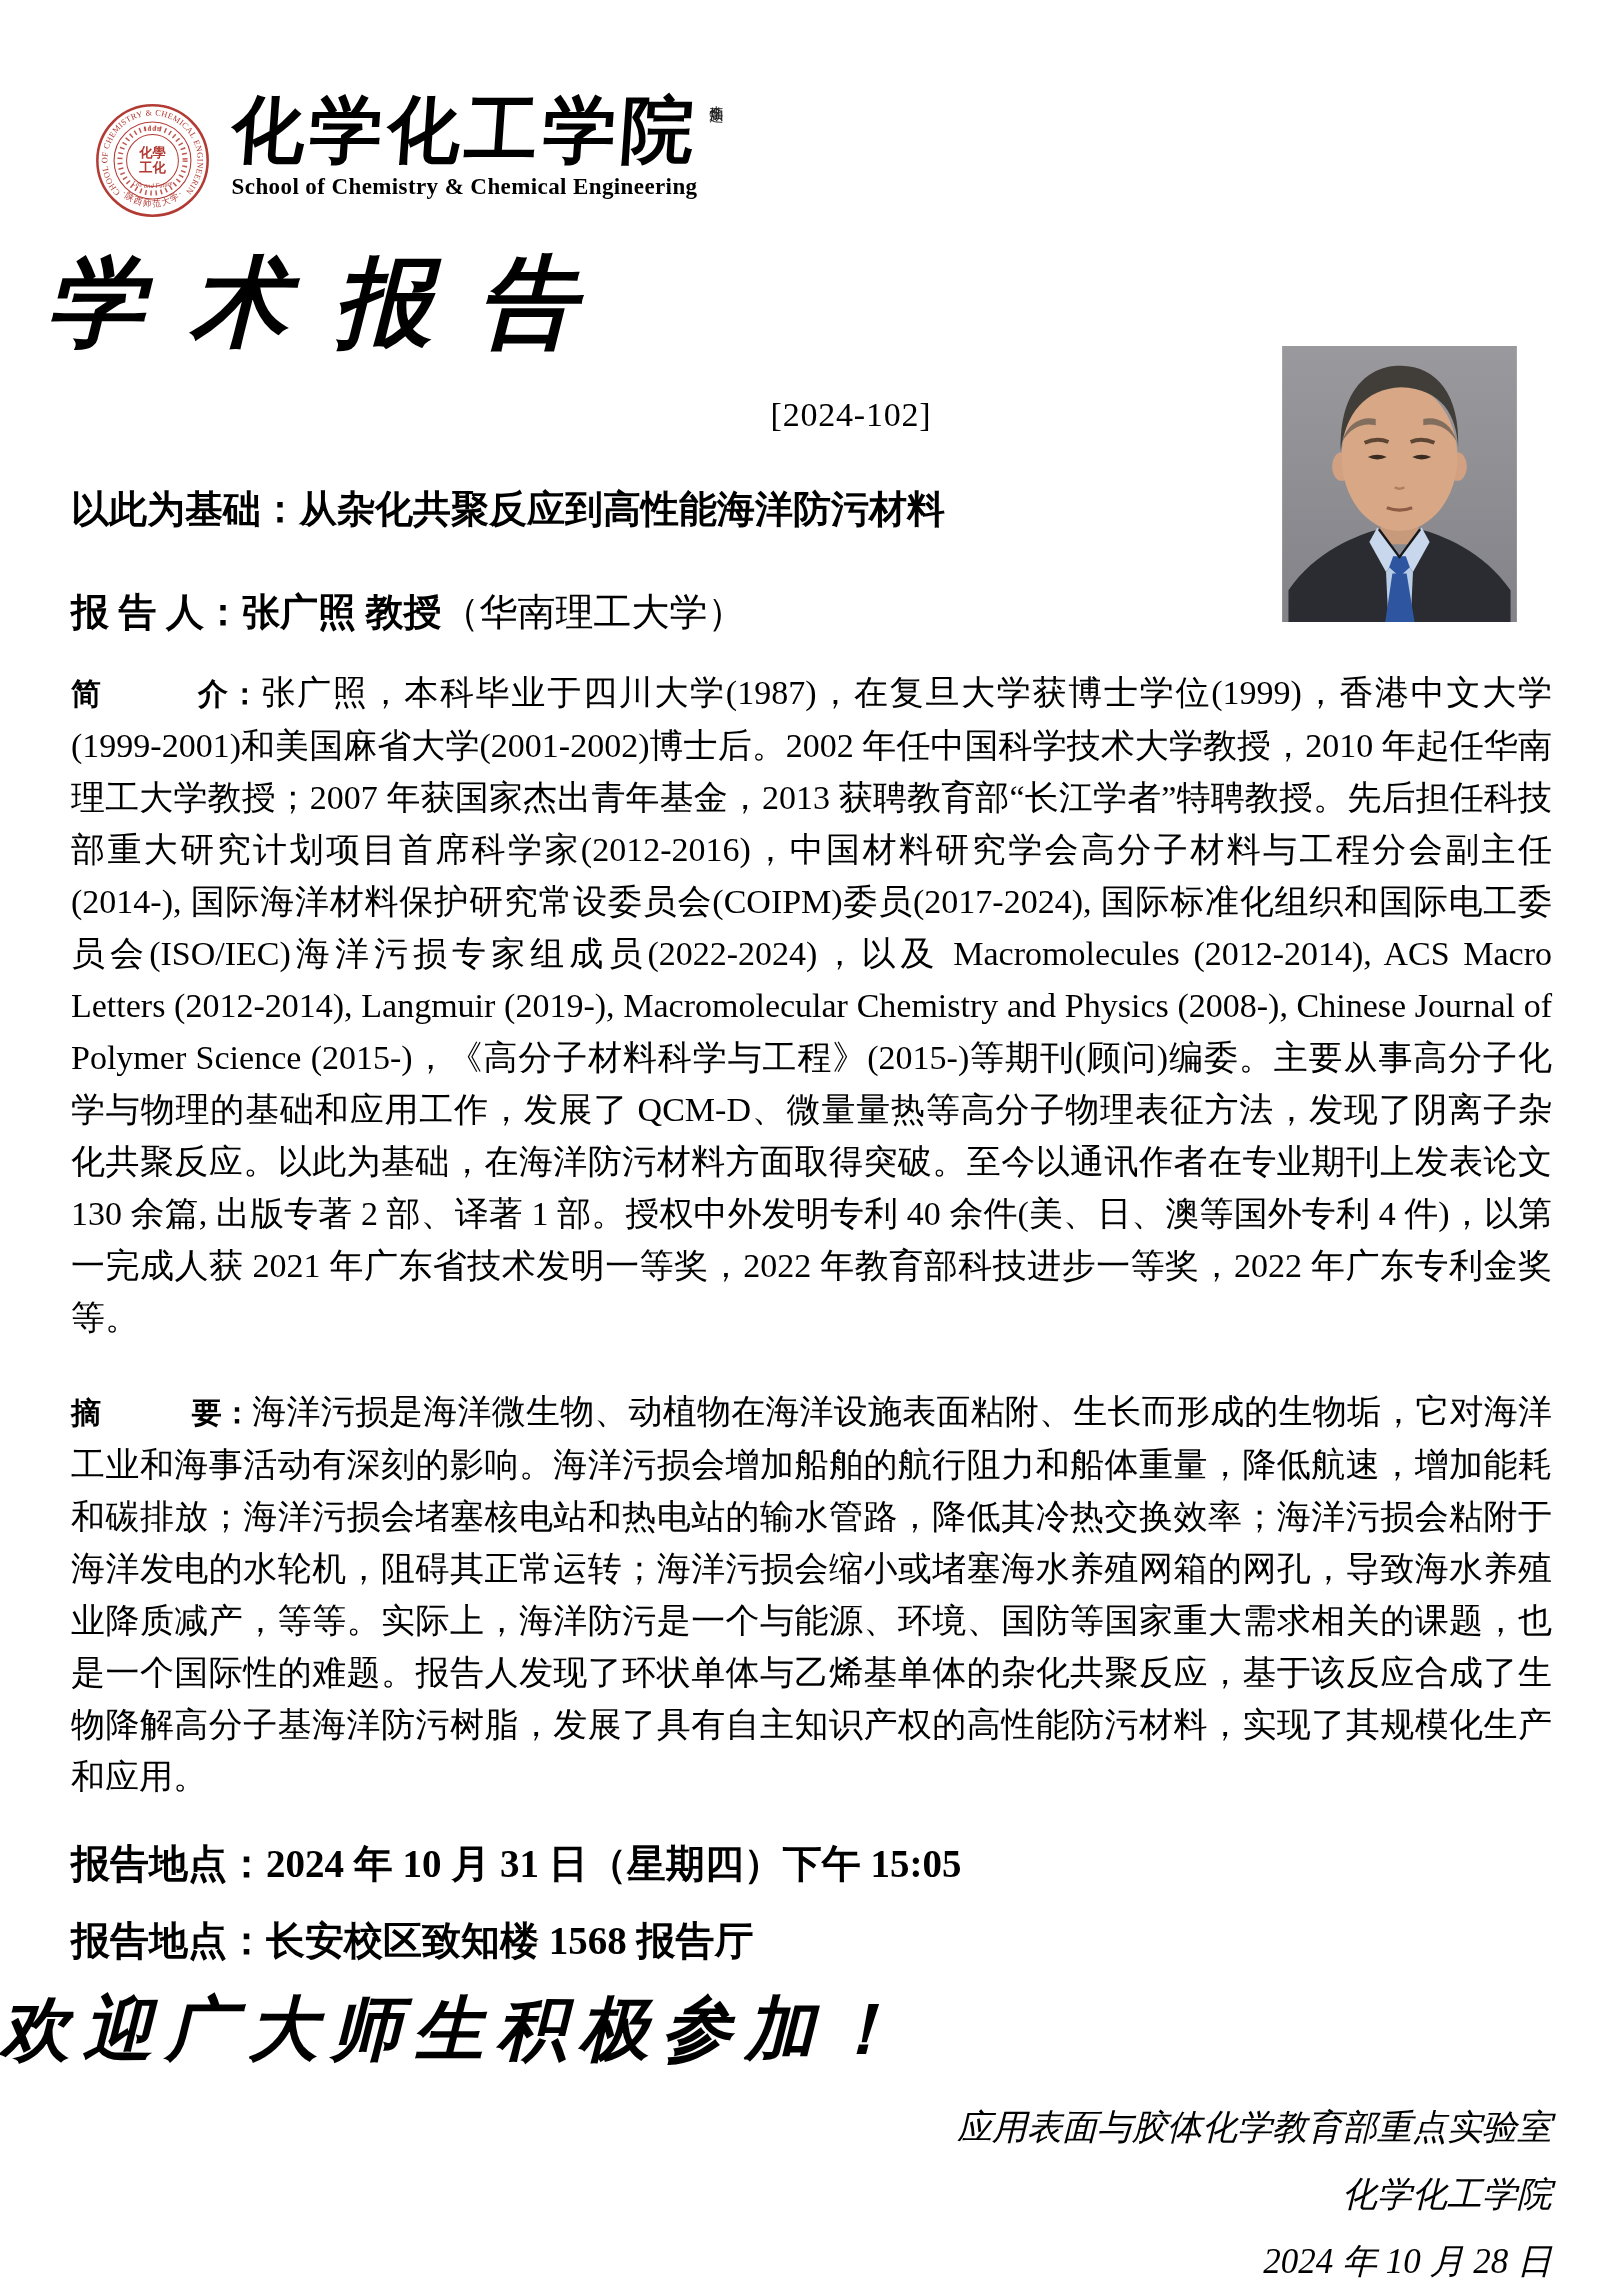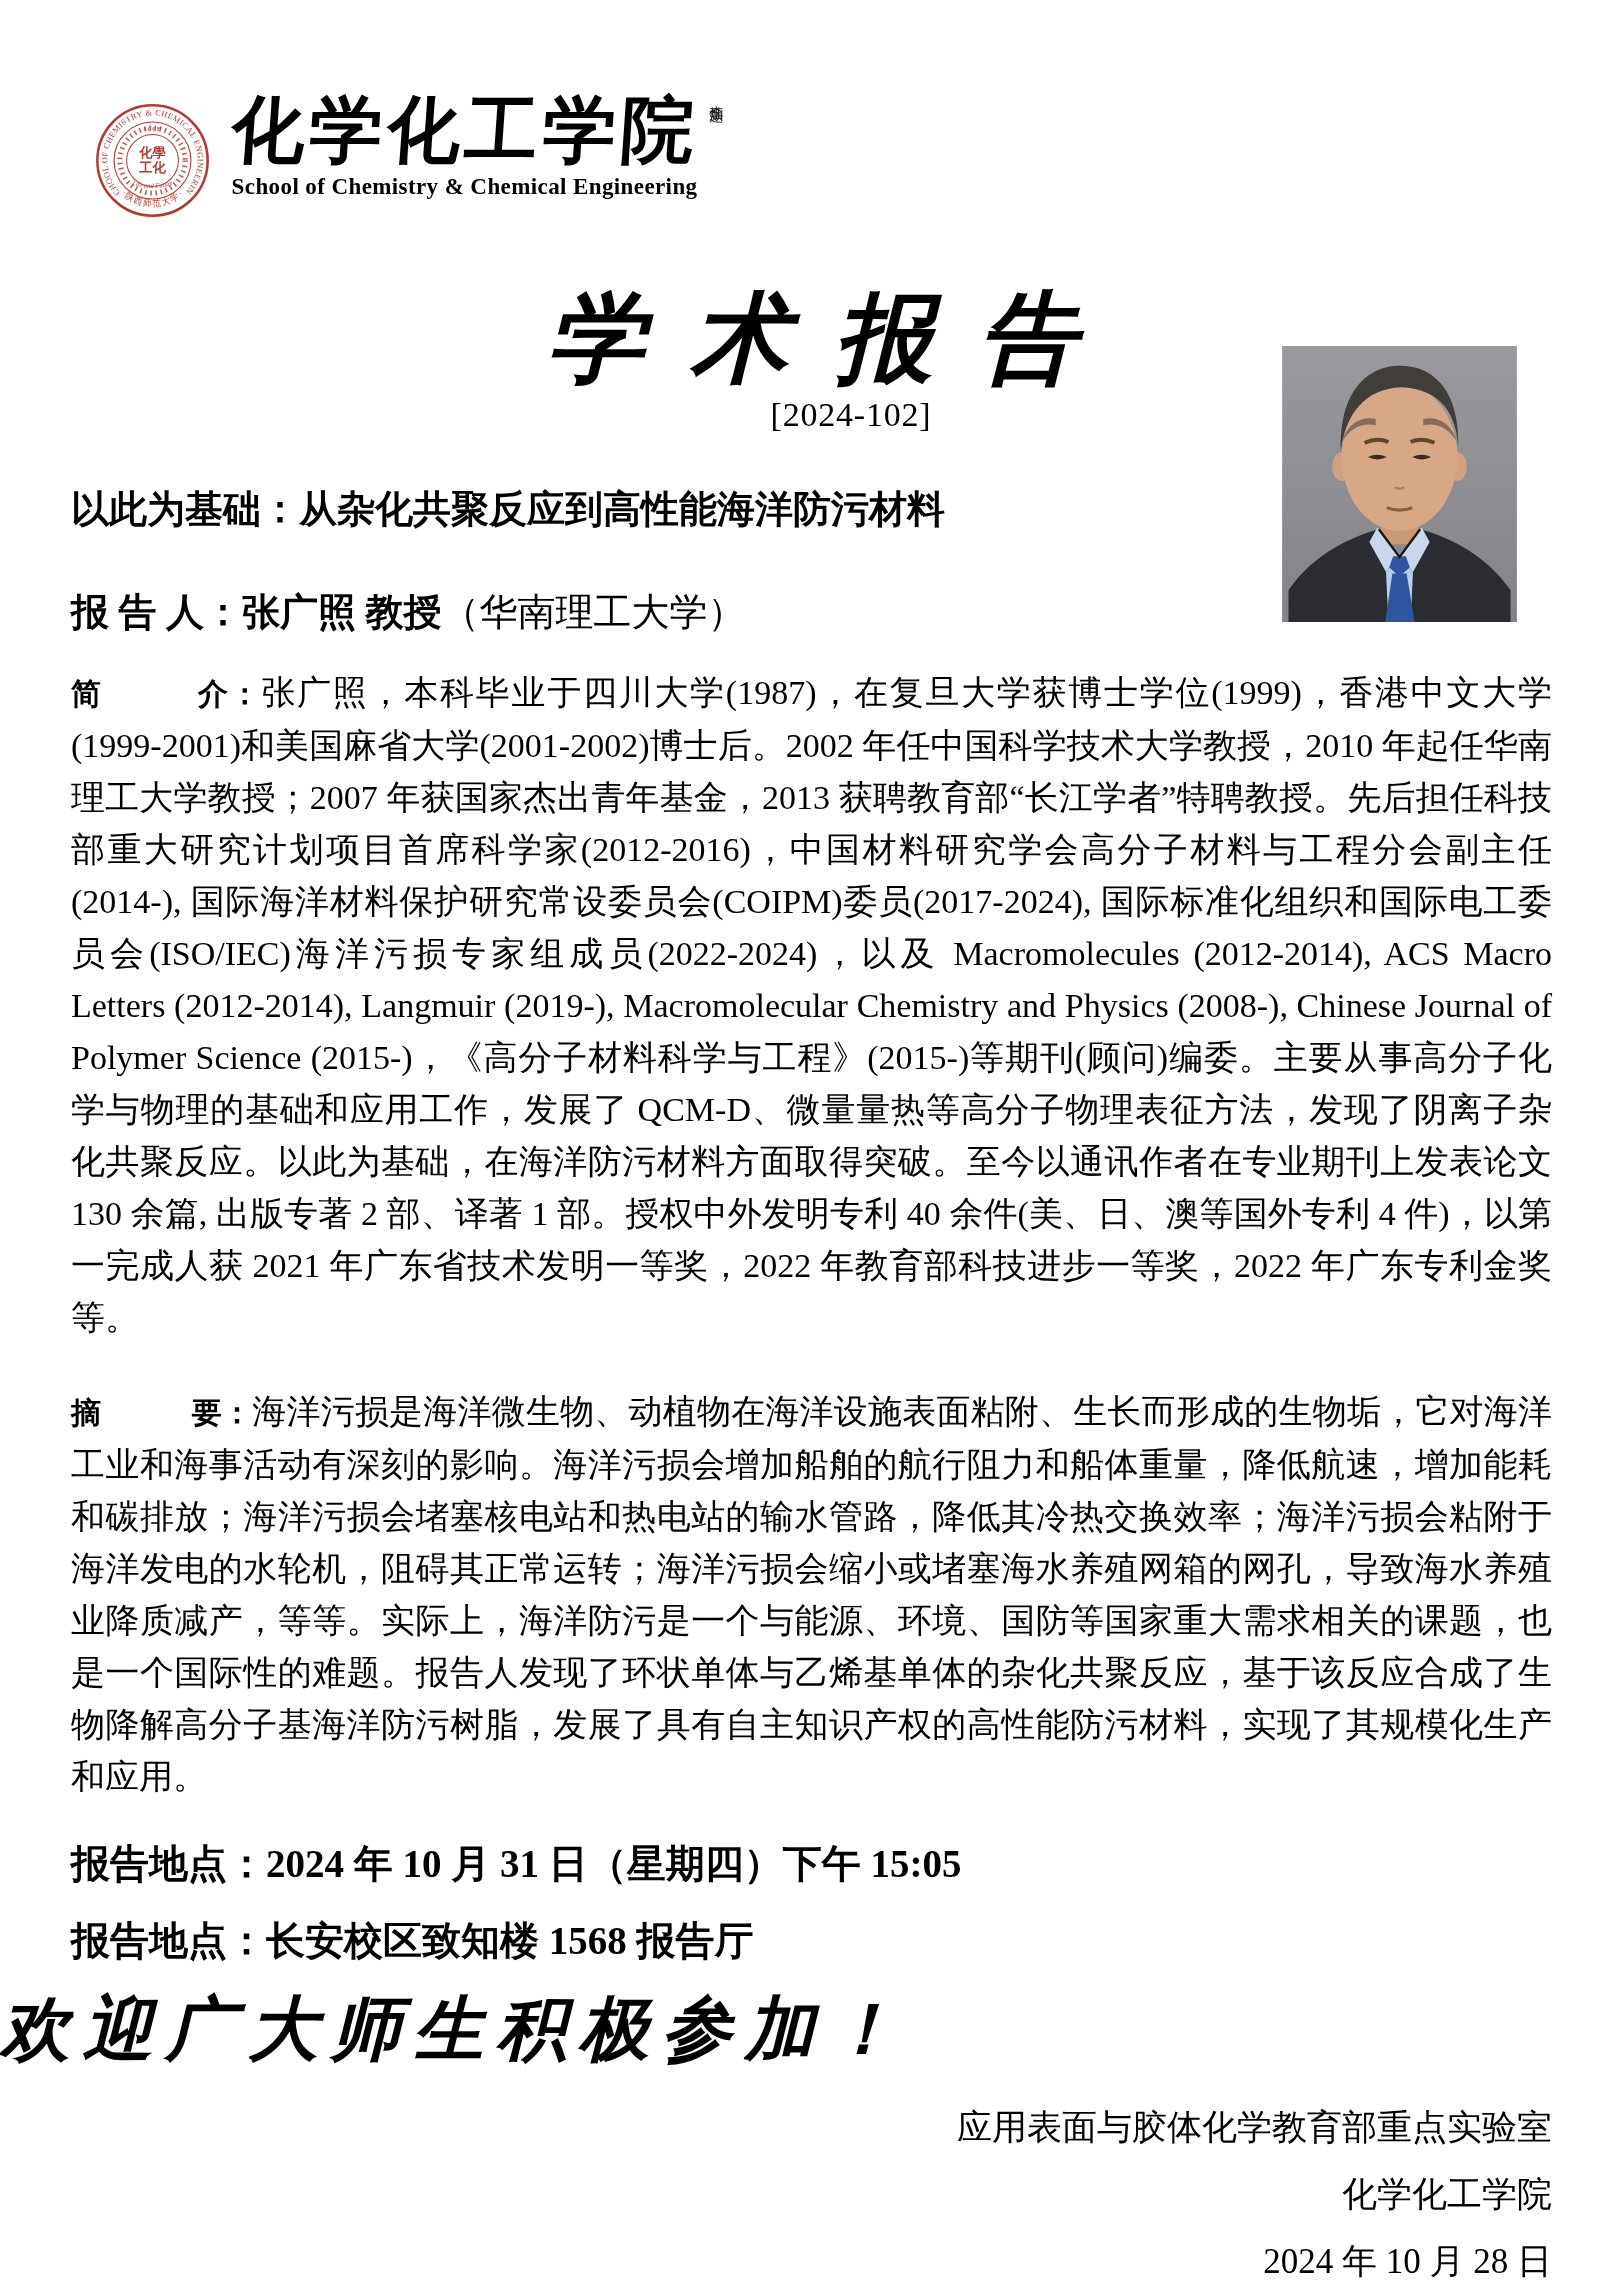--- a/index.html
+++ b/index.html
@@ -18,23 +18,23 @@
     font-size:73px; font-weight:bold; letter-spacing:4.8px; line-height:1.1;
     transform:skewX(-4deg); font-family:"DejaVu Serif","Liberation Serif",serif;
   }
   .signature {
     writing-mode:vertical-rl; font-size:14.3px; margin-left:8px; margin-top:4.8px;
     letter-spacing:1.6px; color:#1a1a1a;
   }
   .school-en { font-size:23px; font-weight:bold; margin-top:4.8px; letter-spacing:0.4px; }
   
   .title {
-    position:absolute; top:238px; left:0; width:100%; text-align:center;
+    position:absolute; top:238px; left:0; width:100%; 
     font-size:98px; font-weight:bold; font-style:italic; letter-spacing:46px;
-    text-indent:46px; font-family:Liberation Mono, monospace;margin-top:36px;
+    text-indent:46px; font-family:Liberation Mono, monospace;
   }
   .serial {
     position:absolute; top:396px; left:0; width:100%; text-align:center;
     font-size:34px; letter-spacing:0.8px; text-indent:79px;
   }
   
   .photo { position:absolute; left:1282px; top:346px; width:235px; height:276px; }
   .photo svg { width:100%; height:100%; display:block; }
   
   .line { position:absolute; left:71px; width:1205px; font-size:38px; }
@@ -56,21 +56,21 @@
   .venue-line { top:1914px; }
   
   .welcome {
     position:absolute; top:1983px; left:0; width:100%; 
     font-size:70px; font-weight:bold; font-style:italic; letter-spacing:12.7px;
     font-family:"DejaVu Serif","Liberation Serif",serif;
   }
   
   .footer {
     position:absolute; right:71px; top:2094px; text-align:right;
-    font-size:35px; line-height:67px;
+    font-size:35px; line-height:67px;font-style:italic;
   }
   .seal-red { fill:#b23b34; }
 </style>
 </head>
 <body>
 
 <div class="page">
 
   <div class="logo-row">
     <svg class="seal-svg" viewBox="0 0 140 140">

